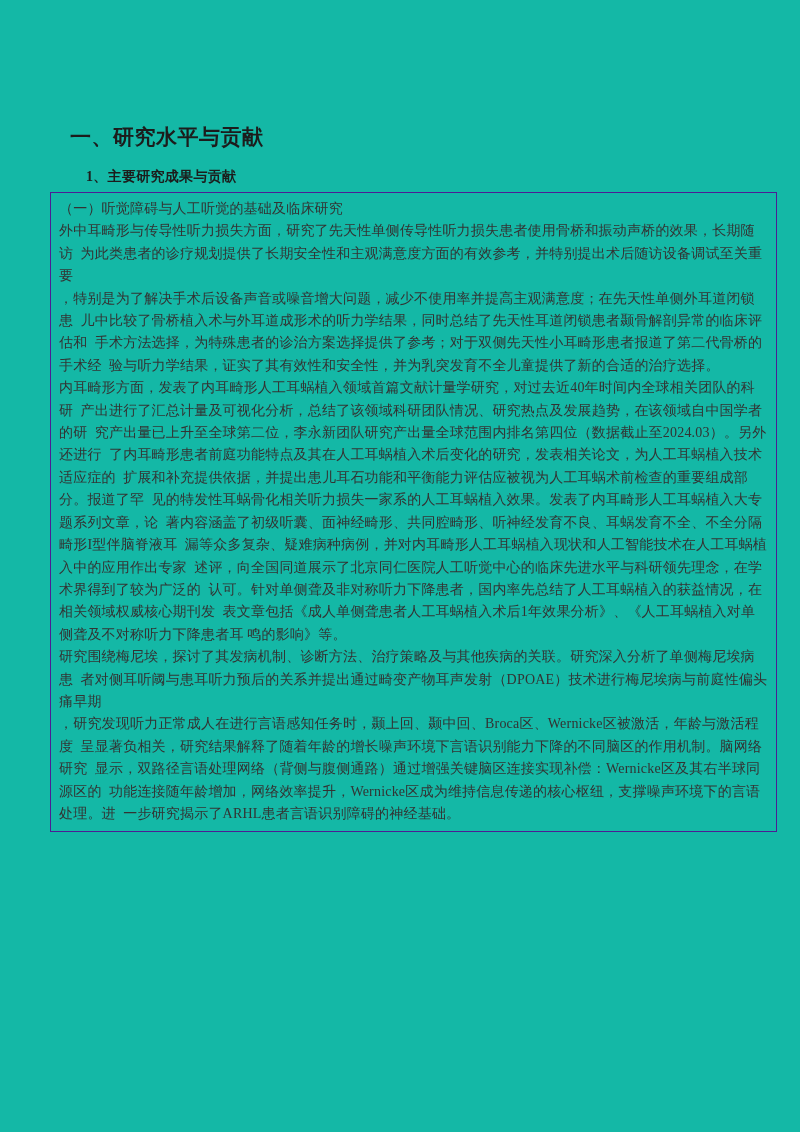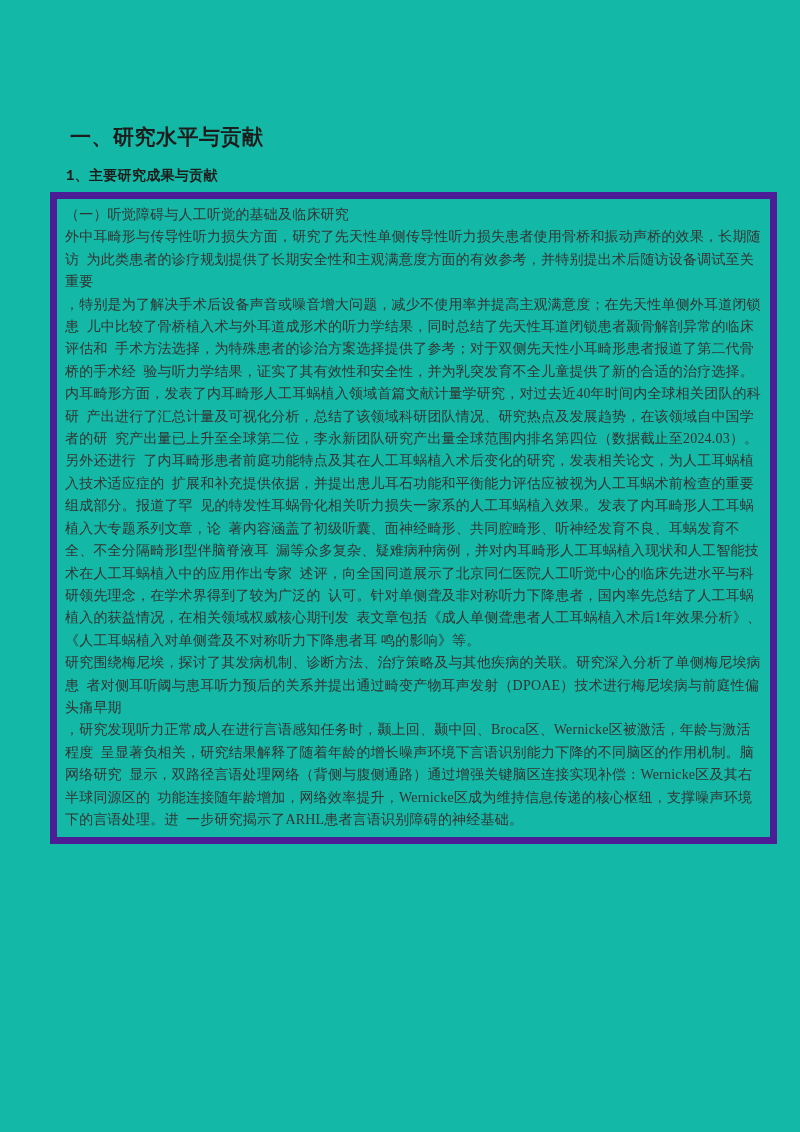--- a/index.html
+++ b/index.html
@@ -19,30 +19,29 @@
   }
   .section-title {
     margin: 0 0 0 20px;
     font-size: 21px;
     line-height: 23px;
     font-weight: bold;
     color: #1c1c1c;
     letter-spacing: 0.5px;
   }
   .subsection-title {
-    margin: 20px 0 8px 16px;
+    margin: 20px 0 8px 36px;
     font-size: 14px;
     line-height: 15px;
     font-weight: bold;
     color: #1c1c1c;
     letter-spacing: 0.3px;
-    font-family: Liberation Mono, monospace;
   }
   .content-box {
-    border: 7px solid #4c1d95;
+    border: 1px solid #4c1d95;
     box-sizing: border-box;
     width: 727px;
     padding: 5px 8px 6px 8px;
     font-size: 14px;
     line-height: 22.4px;
     color: #333333;
     letter-spacing: 0.2px;
   }
   .content-box p {
     margin: 0;

